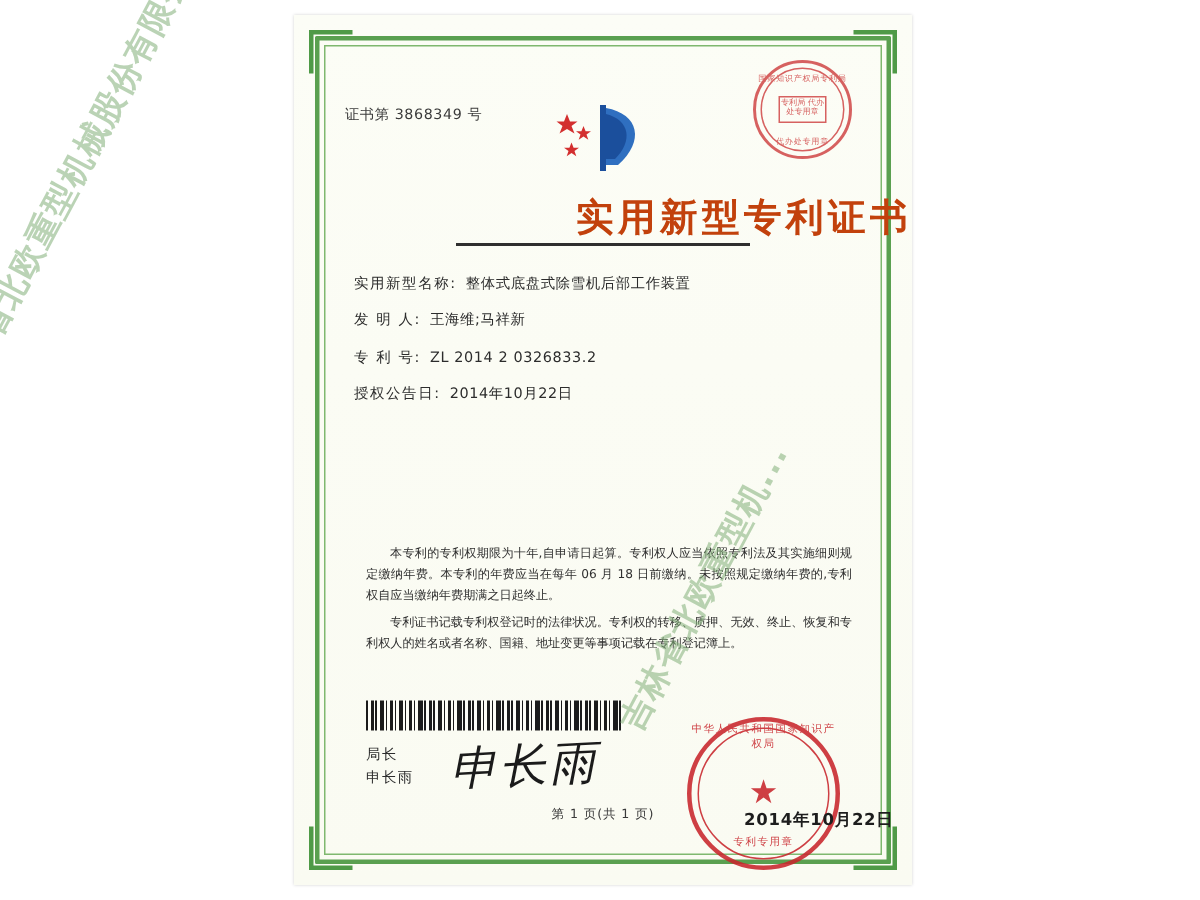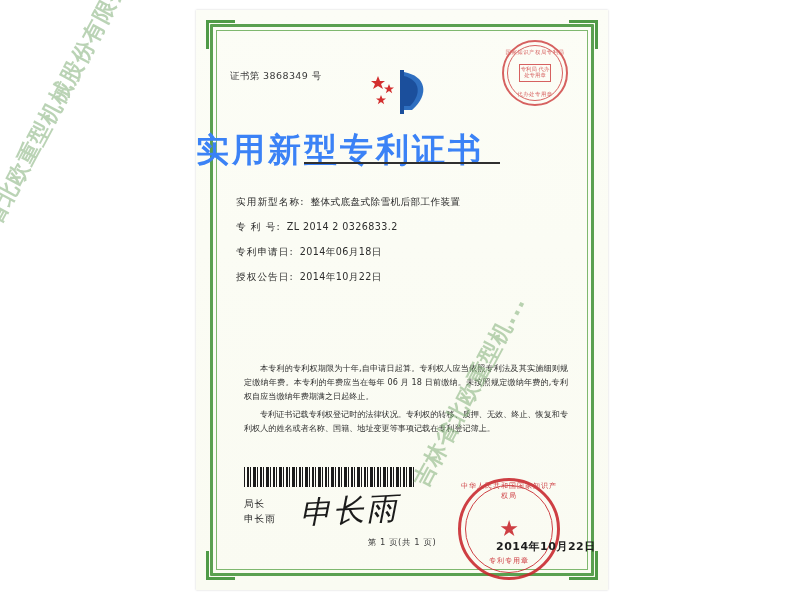--- a/index.html
+++ b/index.html
@@ -77,24 +77,24 @@
     transform: translateX(-50%);
     width: 92px;
     height: 52px;
   }
 
   .title {
     position: absolute;
     left: 0;
     right: 0;
     top: 118px;
-    text-align: left;
-    font-size: 33px;
+    text-align: right;
+    font-size: 25px;
     font-weight: bold;
-    color: #3b82f6;
+    color: #c2410c;
     letter-spacing: 3px;
     font-family: "DejaVu Sans", sans-serif;
   }
   .title-rule {
     position: absolute;
     left: 50%;
     transform: translateX(-50%);
     top: 152px;
     width: 196px;
     height: 2px;
@@ -108,21 +108,20 @@
     right: 34px;
     top: 174px;
   }
   .row {
     display: flex;
     align-items: baseline;
     margin-bottom: 11.5px;
     font-size: 9.6px;
     color: #2c2c2c;
     line-height: 1.35;
-    margin-top: 12px;
   }
   .row .lbl {
     white-space: nowrap;
     color: #2c2c2c;
     letter-spacing: 1.1px;
   }
   .row .val {
     margin-left: 6px;
     color: #2c2c2c;
     letter-spacing: 0.4px;
@@ -340,26 +339,26 @@
 
     <div class="title">实用新型专利证书</div>
     <div class="title-rule"></div>
 
     <div class="fields">
       <div class="row">
         <span class="lbl">实用新型名称:</span>
         <span class="val">整体式底盘式除雪机后部工作装置</span>
       </div>
       <div class="row">
+        <span class="lbl">发    明    人:</span>
+        <span class="val">王海维;马祥新</span>
+      </div>
+      <div class="row">
         <span class="lbl">专    利    号:</span>
         <span class="val">ZL 2014 2 0326833.2</span>
-      </div>
-      <div class="row tight">
-        <span class="lbl">专利申请日:</span>
-        <span class="val">2014年06月18日</span>
       </div>
       <div class="row tight">
         <span class="lbl">授权公告日:</span>
         <span class="val">2014年10月22日</span>
       </div>
     </div>
 
     <div class="paras">
       <p>本专利的专利权期限为十年,自申请日起算。专利权人应当依照专利法及其实施细则规定缴纳年费。本专利的年费应当在每年 06 月 18 日前缴纳。未按照规定缴纳年费的,专利权自应当缴纳年费期满之日起终止。</p>
       <p>专利证书记载专利权登记时的法律状况。专利权的转移、质押、无效、终止、恢复和专利权人的姓名或者名称、国籍、地址变更等事项记载在专利登记簿上。</p>

